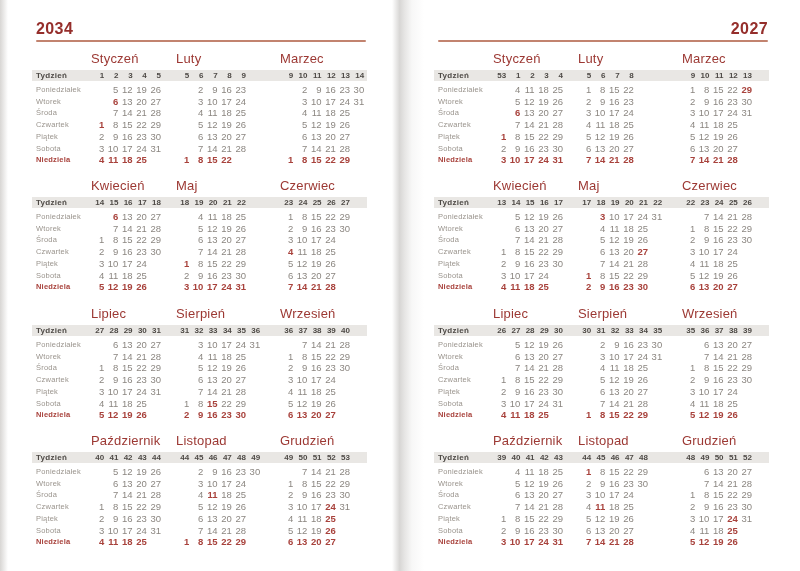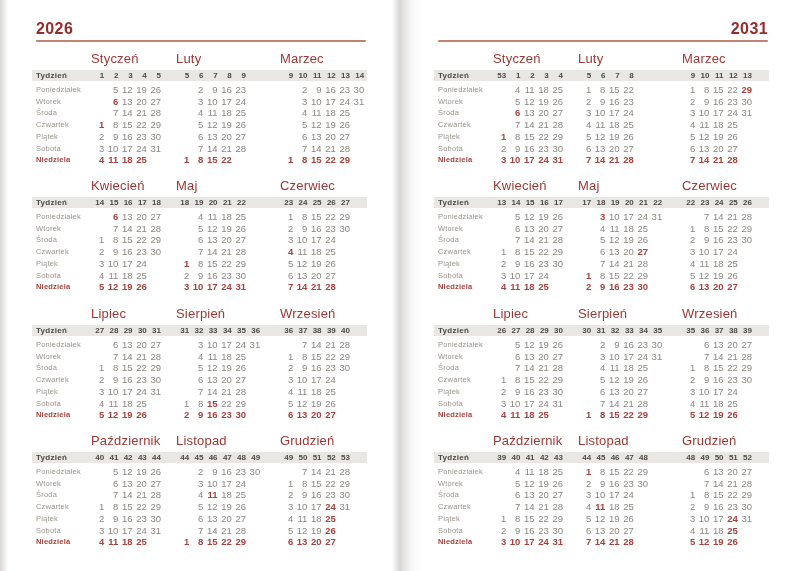--- a/index.html
+++ b/index.html
@@ -66,21 +66,21 @@
   .cell.red{color:#a8423c;font-weight:700;}
 </style>
 </head>
 <body>
 
 <div class="spread">
   <div class="edge-left"></div>
 
   <div class="page left">
     <div class="content">
-      <div class="year">2026</div>
+      <div class="year">2034</div>
       <div class="rule"></div>
       <div class="months-host">
           <div class="group" style="top: 53px;">
             <div class="weekbar"></div>
             <div class="tyd">Tydzień</div>
             <div class="dlabel" style="top: 31px;">Poniedziałek</div>
             <div class="dlabel" style="top: 42.7px;">Wtorek</div>
             <div class="dlabel" style="top: 54.4px;">Środa</div>
             <div class="dlabel" style="top: 66.1px;">Czwartek</div>
             <div class="dlabel" style="top: 77.8px;">Piątek</div>
@@ -559,21 +559,21 @@
             <div class="cell red" style="left: 259.2px; width: 12.2px; top: 101.2px;">13</div>
             <div class="cell red" style="left: 273.4px; width: 12.2px; top: 101.2px;">20</div>
             <div class="cell red" style="left: 287.6px; width: 12.2px; top: 101.2px;">27</div>
           </div>
         </div>
     </div>
   </div>
 
   <div class="page right">
     <div class="content">
-      <div class="year">2031</div>
+      <div class="year">2027</div>
       <div class="rule"></div>
       <div class="months-host">
           <div class="group" style="top: 53px;">
             <div class="weekbar"></div>
             <div class="tyd">Tydzień</div>
             <div class="dlabel" style="top: 31px;">Poniedziałek</div>
             <div class="dlabel" style="top: 42.7px;">Wtorek</div>
             <div class="dlabel" style="top: 54.4px;">Środa</div>
             <div class="dlabel" style="top: 66.1px;">Czwartek</div>
             <div class="dlabel" style="top: 77.8px;">Piątek</div>

